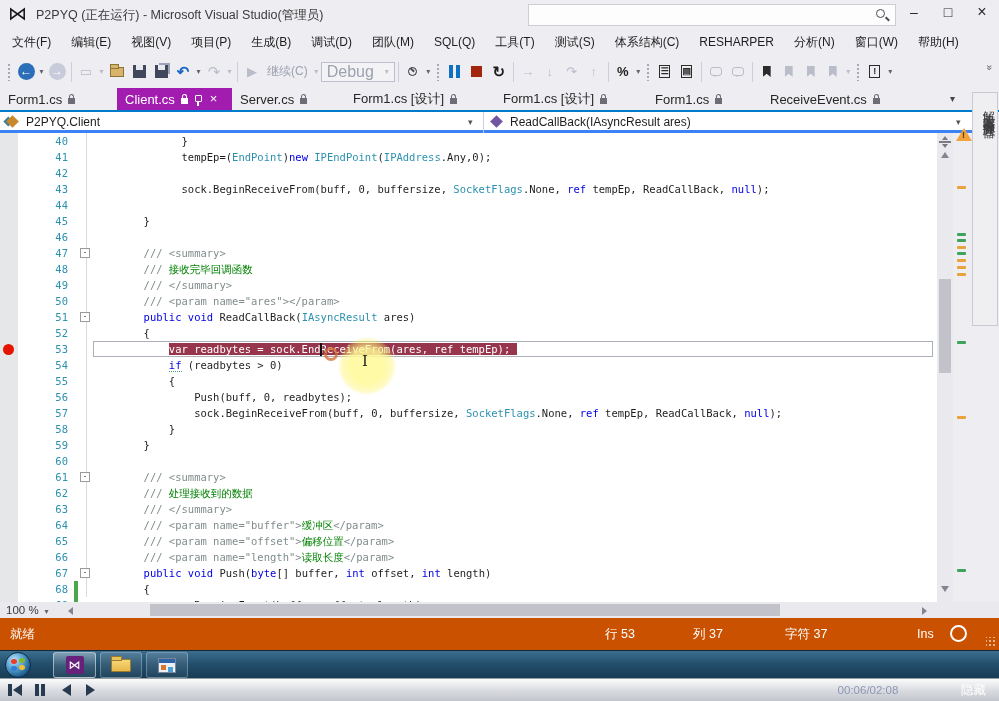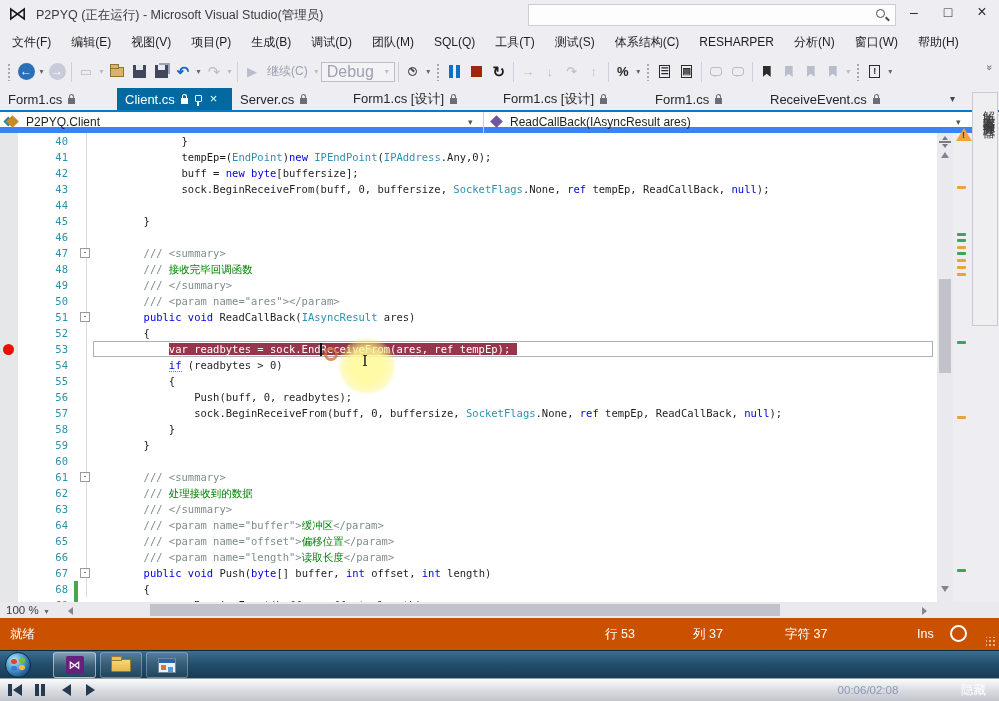--- a/index.html
+++ b/index.html
@@ -50,32 +50,32 @@
   .bubble:after{content:"";position:absolute;left:2px;bottom:-4px;border:2px solid transparent;border-top-color:#B9BCC9;}
   .flag{width:8px;height:11px;background:#2B2B2B;clip-path:polygon(0 0,100% 0,100% 100%,50% 70%,0 100%);}
   .flag.dis{background:#B9BCC9;}
   .docic{width:11px;height:13px;border:1.4px solid #2B2B2B;font-size:9px;font-weight:bold;text-align:center;line-height:11px;color:#2B2B2B;}
   .overflow{position:absolute;right:6px;top:62px;color:#666;font-size:10px;transform:rotate(90deg);}
 
   
   #tabrow{position:absolute;left:0;top:88px;width:999px;height:24px;border-bottom:2px solid #007ACC;display:flex;}
   .tab{height:22px;display:flex;align-items:center;padding:0 8px;color:#262626;white-space:nowrap;overflow:hidden;}
   .tab .tab-label{margin-right:6px;font-size:13px;}
-  .tab.active{background:#0369a1;color:#FFF;}
+  .tab.active{background:#a21caf;color:#FFF;}
   .ico-lock{width:7px;height:6px;background:#6D6D78;position:relative;margin:3px 3px 0 0;flex:0 0 auto;}
   .ico-lock:before{content:"";position:absolute;left:1px;top:-4px;width:3px;height:3px;border:1.4px solid #6D6D78;border-bottom:none;border-radius:3px 3px 0 0;}
   .tab.active .ico-lock{background:#FFF;}
   .tab.active .ico-lock:before{border-color:#FFF;}
   .ico-pin{width:7px;height:7px;border:1.6px solid #FFF;border-radius:1px;position:relative;margin:0 6px 2px 4px;}
   .ico-pin:after{content:"";position:absolute;left:1.5px;top:6px;width:1.6px;height:4px;background:#FFF;}
   .ico-close{font-size:13px;color:#FFF;margin-left:2px;line-height:20px;}
   #tab-chevron{position:absolute;left:950px;top:93px;font-size:10px;color:#444;}
 
   
-  #navbar{position:absolute;left:0;top:112px;width:972px;height:21px;background:#FFF;border-bottom:6px solid #3b82f6;}
+  #navbar{position:absolute;left:0;top:112px;width:972px;height:21px;background:#FFF;border-bottom:3px solid #3b82f6;}
   .nav-dd{position:absolute;top:0;font-size:9px;color:#555;line-height:21px;}
   #nav-scope{position:absolute;left:26px;top:0;line-height:21px;color:#1E1E1E;}
   #nav-member{position:absolute;left:510px;top:0;line-height:21px;color:#1E1E1E;}
   #nav-div{position:absolute;left:483px;top:0;width:1px;height:21px;background:#CCCEDB;}
   .cls-ico{position:absolute;left:8px;top:5px;width:9px;height:9px;background:#C8882C;transform:rotate(45deg);box-shadow:-3px 3px 0 -1px #3E7F97;}
   .mth-ico{position:absolute;left:492px;top:5px;width:9px;height:9px;background:#7155A0;transform:rotate(45deg);}
 
   
   #editor{position:absolute;left:0;top:133px;width:937px;height:469px;background:#FFF;overflow:hidden;}
   #bp-strip{position:absolute;left:0;top:0;width:18px;height:469px;background:#E6E7E8;}
@@ -349,21 +349,20 @@
       <div class="code-row" style="top: 0px;">
         <span class="lnum">40</span>
         <pre class="codeln"><span class="sg-pl">              }</span></pre>
       </div>
       <div class="code-row" style="top: 16px;">
         <span class="lnum">41</span>
         <pre class="codeln"><span class="sg-pl">              tempEp=(</span><span class="sg-ty">EndPoint</span><span class="sg-pl">)</span><span class="sg-kw">new</span><span class="sg-pl"> </span><span class="sg-ty">IPEndPoint</span><span class="sg-pl">(</span><span class="sg-ty">IPAddress</span><span class="sg-pl">.Any,0);</span></pre>
       </div>
       <div class="code-row" style="top: 32px;">
         <span class="lnum">42</span>
-        <pre class="codeln"><span class="sg-pl">              buff = </span><span class="sg-kw">new</span><span class="sg-pl"> </span><span class="sg-kw">byte</span><span class="sg-pl">[buffersize];</span></pre>
       </div>
       <div class="code-row" style="top: 48px;">
         <span class="lnum">43</span>
         <pre class="codeln"><span class="sg-pl">              sock.BeginReceiveFrom(buff, 0, buffersize, </span><span class="sg-ty">SocketFlags</span><span class="sg-pl">.None, </span><span class="sg-kw">ref</span><span class="sg-pl"> tempEp, ReadCallBack, </span><span class="sg-kw">null</span><span class="sg-pl">);</span></pre>
       </div>
       <div class="code-row" style="top: 64px;">
         <span class="lnum">44</span>
         <pre class="codeln"></pre>
       </div>
       <div class="code-row" style="top: 80px;">

